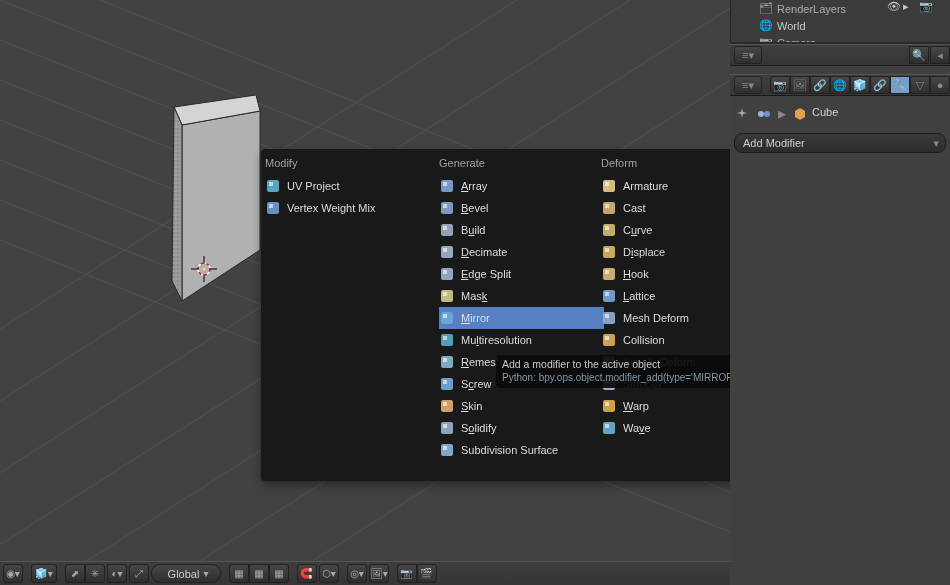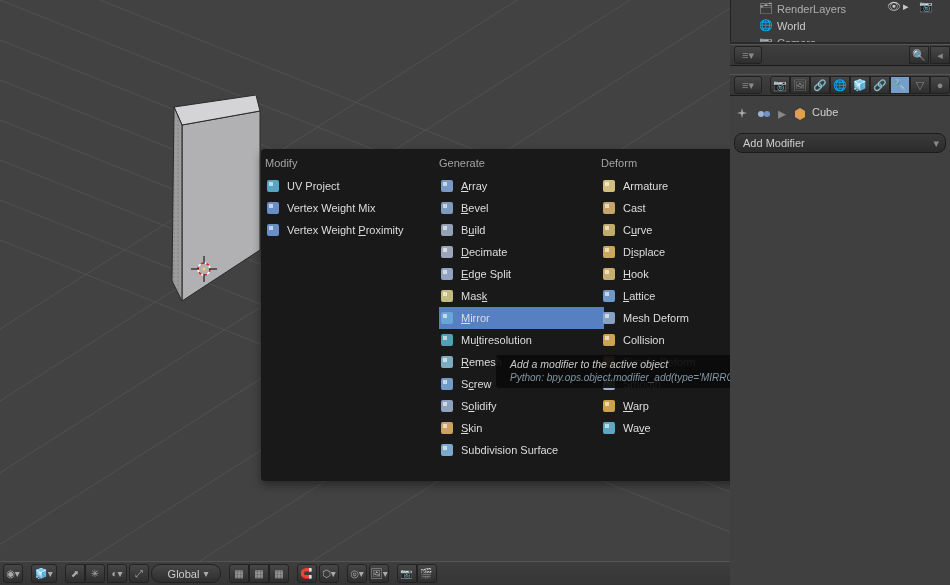--- a/index.html
+++ b/index.html
@@ -18,21 +18,21 @@
 
 .menu { position:absolute; left:261px; top:149px; width:665px; height:332px; background:#191919; border-radius:4px; box-shadow:0 4px 10px rgba(0,0,0,.4); padding:6px 0; }
 .col { position:absolute; top:4px; width:165px; }
 .col.c1 { left:4px; } .col.c2 { left:178px; } .col.c3 { left:340px; } .col.c4 { left:502px; }
 .col-head { color:#a3a3a3; font-size:11px; padding:4px 0 6px 0; }
 .item { display:flex; align-items:center; height:22px; padding-left:0; font-size:11px; color:#dddddd; position:relative; cursor:pointer; }
 .item .ico { width:16px; height:16px; margin-right:6px; display:inline-flex; }
 .item.selected { background:#5680c2; }
 .item .ul { text-decoration:underline; }
 
-.tooltip { position:absolute; left:496px; top:355px; width:275px; height:33px; background:rgba(10,10,10,.92); border-radius:4px; padding:3px 14px; font-size:10.5px; color:#c9c9c9; line-height:13px;font-style:italic; }
+.tooltip { position:absolute; left:496px; top:355px; width:275px; height:33px; background:rgba(10,10,10,.92); border-radius:4px; padding:3px 6px; font-size:10.5px; color:#c9c9c9; line-height:13px; }
 .tooltip .py { color:#8397a6; font-size:10px; }
 
 
 .sidepanel { position:absolute; right:0; top:0; width:220px; height:585px; background:#404040; }
 .outliner { height:42px; background:#3b3b3b; border-left:1px solid #222; font-size:11px; color:#c9c9c9; overflow:hidden; }
 .outliner .row { height:17px; padding-left:28px; display:flex; align-items:center; }
 .outliner .ico2 { width:14px; height:14px; margin-right:4px; display:inline-flex; }
 .outliner .row.cut { opacity:.8; }
 .iconbar { position:absolute; right:2px; width:62px; height:38px; display:flex; flex-wrap:wrap; }
 .iconbar span { width:14px; height:14px; margin:0 1px; }
@@ -119,29 +119,20 @@
         </div>
         <div class="item">
           <span class="ico">
             <svg viewBox="0 0 16 16">
               <rect x="2" y="2" width="12" height="12" rx="2" fill="#729bd8" opacity="0.9"></rect>
               <rect x="4" y="4" width="4" height="4" fill="#fff" opacity="0.6"></rect>
             </svg>
           </span>
           <span>Vertex Weight Mix</span>
         </div>
-        <div class="item">
-          <span class="ico">
-            <svg viewBox="0 0 16 16">
-              <rect x="2" y="2" width="12" height="12" rx="2" fill="#729bd8" opacity="0.9"></rect>
-              <rect x="4" y="4" width="4" height="4" fill="#fff" opacity="0.6"></rect>
-            </svg>
-          </span>
-          <span>Vertex Weight <span class="ul">P</span>roximity</span>
-        </div>
       </div>
   </div>
   <div class="col c2">
     <div class="col-head">Generate</div>
     <div>
         <div class="item">
           <span class="ico">
             <svg viewBox="0 0 16 16">
               <rect x="2" y="2" width="12" height="12" rx="2" fill="#84a6d8" opacity="0.9"></rect>
               <rect x="4" y="4" width="4" height="4" fill="#fff" opacity="0.6"></rect>
@@ -226,34 +217,34 @@
             <svg viewBox="0 0 16 16">
               <rect x="2" y="2" width="12" height="12" rx="2" fill="#7babde" opacity="0.9"></rect>
               <rect x="4" y="4" width="4" height="4" fill="#fff" opacity="0.6"></rect>
             </svg>
           </span>
           <span>S<span class="ul">c</span>rew</span>
         </div>
         <div class="item">
           <span class="ico">
             <svg viewBox="0 0 16 16">
+              <rect x="2" y="2" width="12" height="12" rx="2" fill="#e0b070" opacity="0.9"></rect>
+              <rect x="4" y="4" width="4" height="4" fill="#fff" opacity="0.6"></rect>
+            </svg>
+          </span>
+          <span><span class="ul">S</span>kin</span>
+        </div>
+        <div class="item">
+          <span class="ico">
+            <svg viewBox="0 0 16 16">
               <rect x="2" y="2" width="12" height="12" rx="2" fill="#9bb0d0" opacity="0.9"></rect>
               <rect x="4" y="4" width="4" height="4" fill="#fff" opacity="0.6"></rect>
             </svg>
           </span>
           <span>S<span class="ul">o</span>lidify</span>
-        </div>
-        <div class="item">
-          <span class="ico">
-            <svg viewBox="0 0 16 16">
-              <rect x="2" y="2" width="12" height="12" rx="2" fill="#e0b070" opacity="0.9"></rect>
-              <rect x="4" y="4" width="4" height="4" fill="#fff" opacity="0.6"></rect>
-            </svg>
-          </span>
-          <span><span class="ul">S</span>kin</span>
         </div>
         <div class="item">
           <span class="ico">
             <svg viewBox="0 0 16 16">
               <rect x="2" y="2" width="12" height="12" rx="2" fill="#89b7e0" opacity="0.9"></rect>
               <rect x="4" y="4" width="4" height="4" fill="#fff" opacity="0.6"></rect>
             </svg>
           </span>
           <span>Subdivision Surface</span>
         </div>

